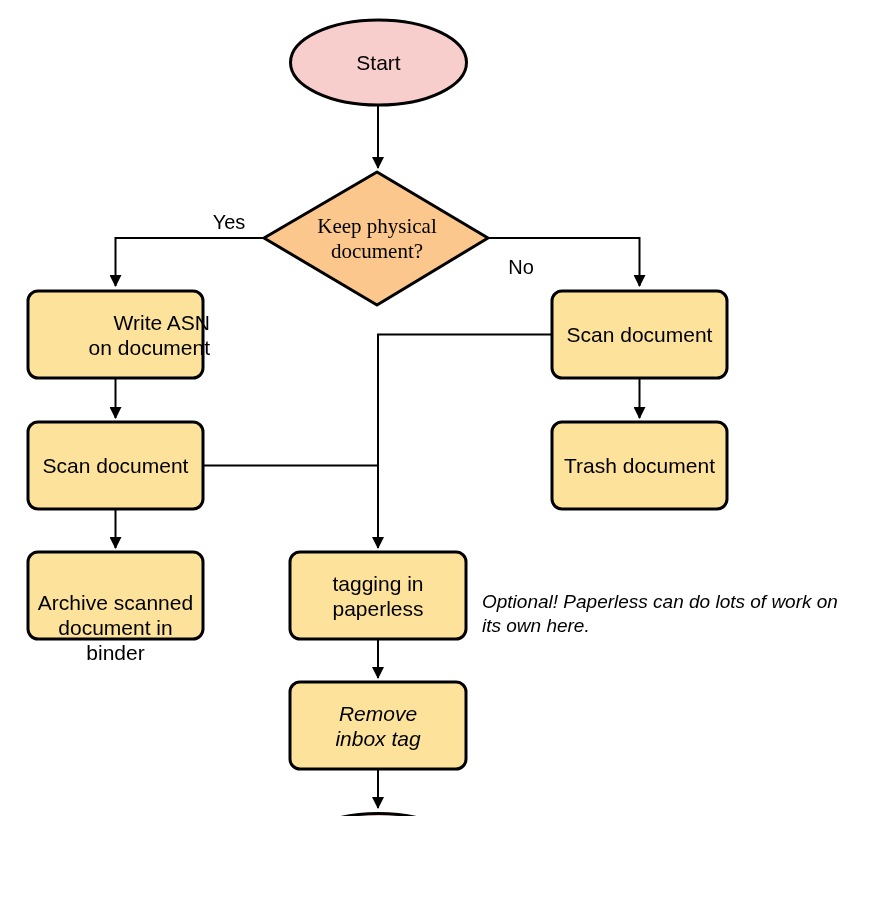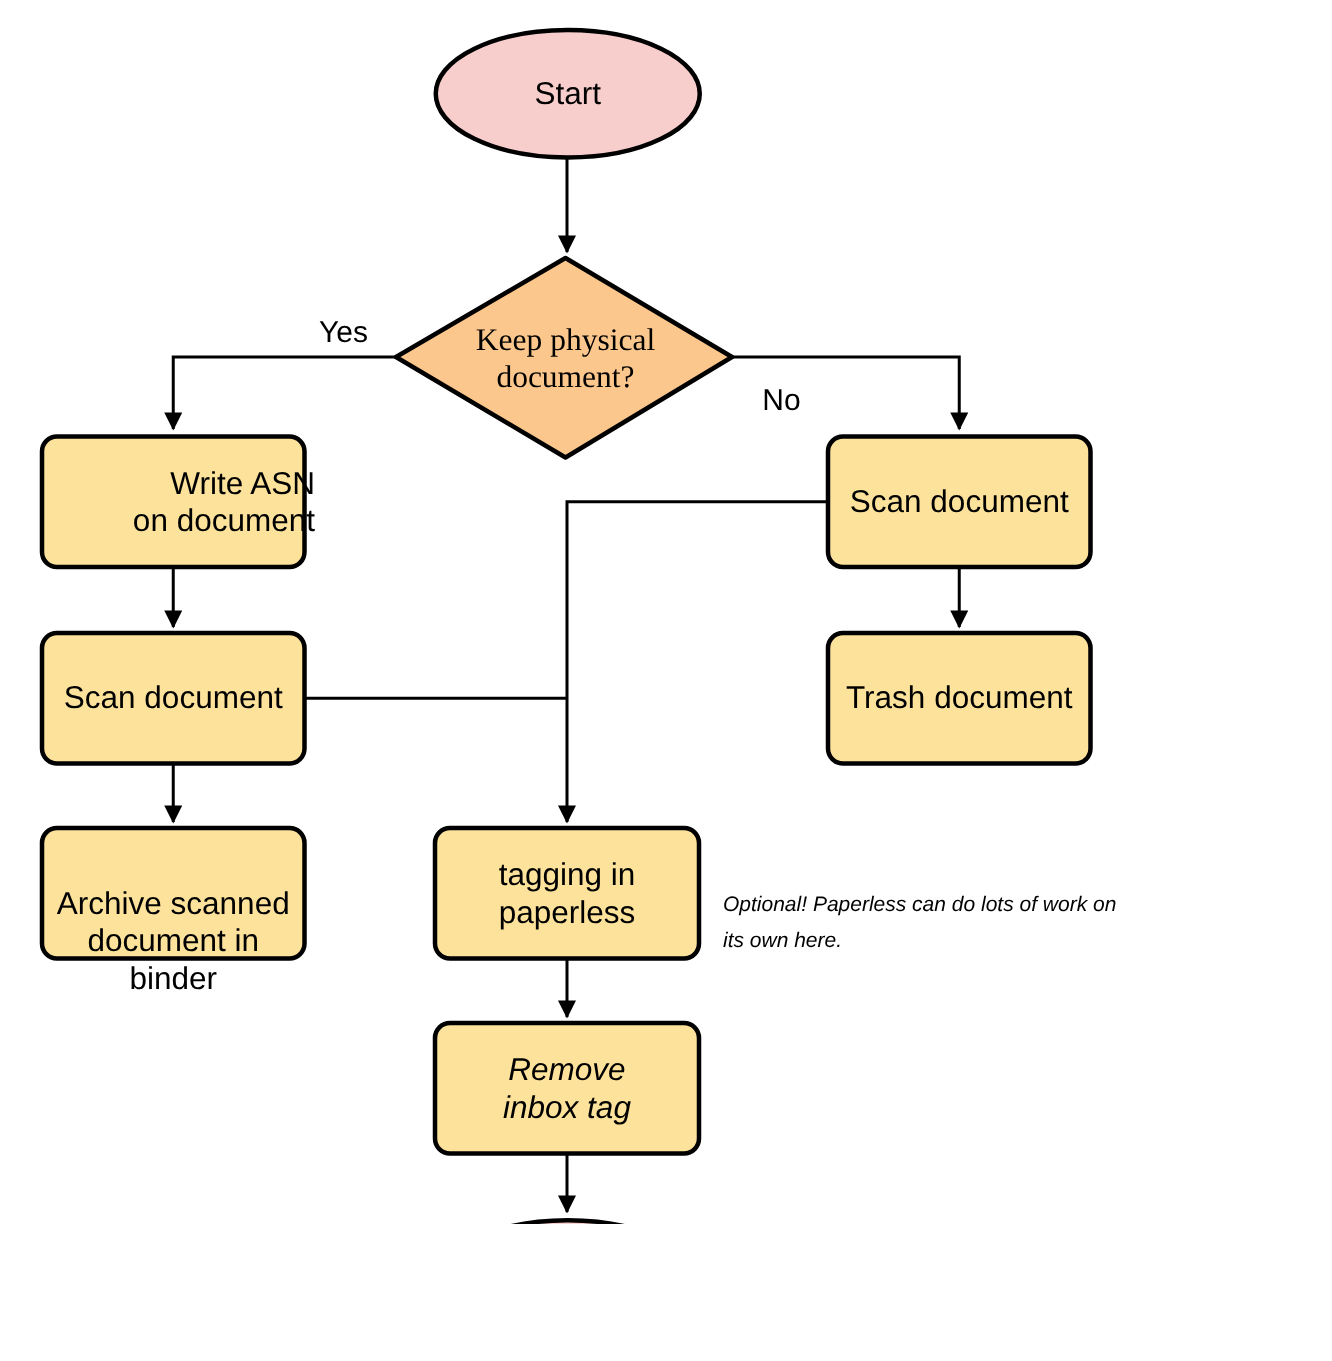--- a/index.html
+++ b/index.html
@@ -24,21 +24,21 @@
     text-align: center;
     font-size: 21px;
     line-height: 25px;
     color: #000;
   }
   .label .line { display: block; white-space: nowrap; }
   .edge-label { font-size: 20px; line-height: 24px; }
   .note-label {
     position: absolute;
     font-style: italic;
-    font-size: 14px;
+    font-size: 19px;
     line-height: 24px;
     text-align: left;
   }
   .note-label .line { display: block; white-space: nowrap; }
   .bottom-divider {
     position: absolute;
     left: 0; right: 0; top: 901px;
     height: 2px;
     background: #f0f0f0;
   }

